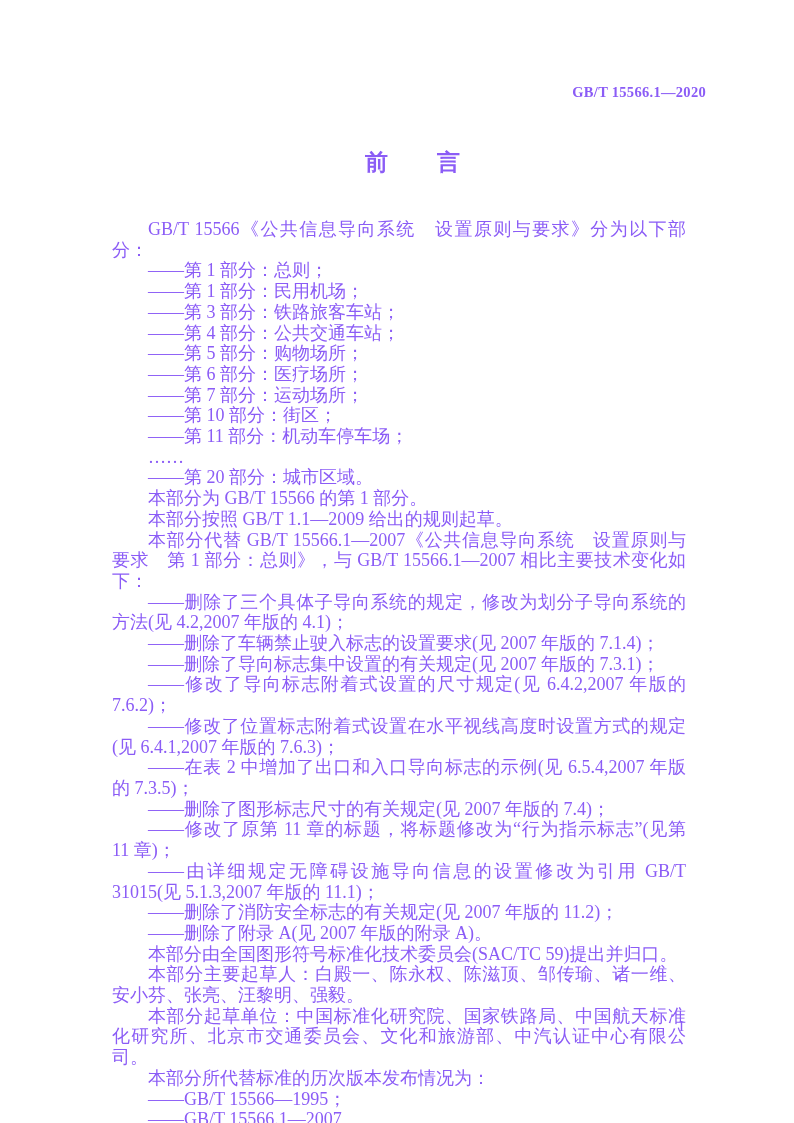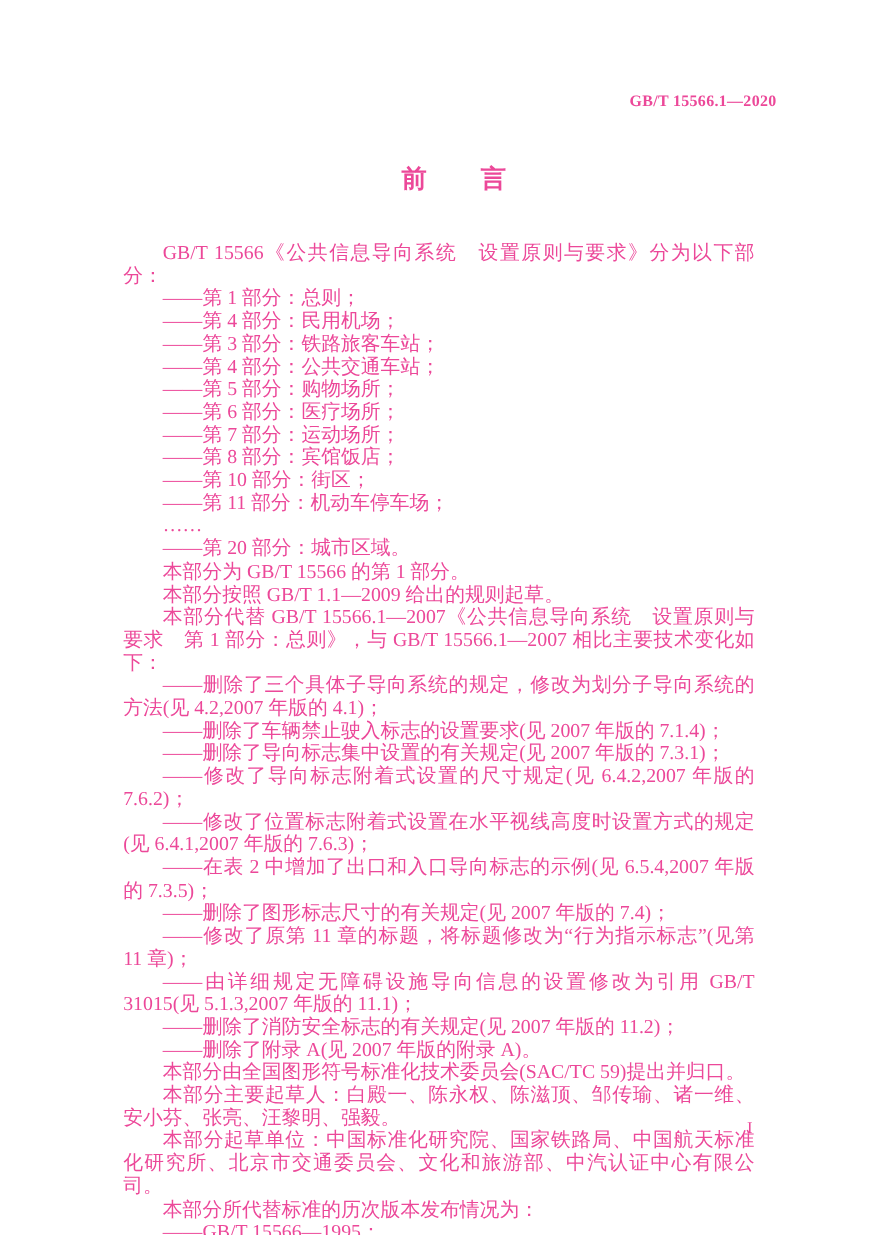--- a/index.html
+++ b/index.html
@@ -6,21 +6,21 @@
     margin: 0;
     padding: 0;
     background: #ffffff;
   }
   .page {
     position: relative;
     width: 794px;
     height: 1123px;
     margin: 0 auto;
     background: #ffffff;
-    color: #ec4899;
+    color: #8b5cf6;
     font-family: "Liberation Serif", "DejaVu Serif", serif;
     overflow: hidden;
   }
   .doc-number {
     position: absolute;
     top: 84px;
     right: 88px;
     font-size: 14.5px;
     font-weight: bold;
     letter-spacing: 0.3px;
@@ -62,27 +62,26 @@
 
 <div class="page">
 
   <div class="doc-number">GB/T 15566.1—2020</div>
 
   <div class="page-title">前　　言</div>
 
   <div class="content">
     <p>GB/T 15566《公共信息导向系统　设置原则与要求》分为以下部分：</p>
     <p>——第 1 部分：总则；</p>
-    <p>——第 4 部分：民用机场；</p>
+    <p>——第 1 部分：民用机场；</p>
     <p>——第 3 部分：铁路旅客车站；</p>
     <p>——第 4 部分：公共交通车站；</p>
     <p>——第 5 部分：购物场所；</p>
     <p>——第 6 部分：医疗场所；</p>
     <p>——第 7 部分：运动场所；</p>
-    <p>——第 8 部分：宾馆饭店；</p>
     <p>——第 10 部分：街区；</p>
     <p>——第 11 部分：机动车停车场；</p>
     <p>……</p>
     <p>——第 20 部分：城市区域。</p>
     <p>本部分为 GB/T 15566 的第 1 部分。</p>
     <p>本部分按照 GB/T 1.1—2009 给出的规则起草。</p>
     <p>本部分代替 GB/T 15566.1—2007《公共信息导向系统　设置原则与要求　第 1 部分：总则》，与 GB/T 15566.1—2007 相比主要技术变化如下：</p>
     <p>——删除了三个具体子导向系统的规定，修改为划分子导向系统的方法(见 4.2,2007 年版的 4.1)；</p>
     <p>——删除了车辆禁止驶入标志的设置要求(见 2007 年版的 7.1.4)；</p>
     <p>——删除了导向标志集中设置的有关规定(见 2007 年版的 7.3.1)；</p>

